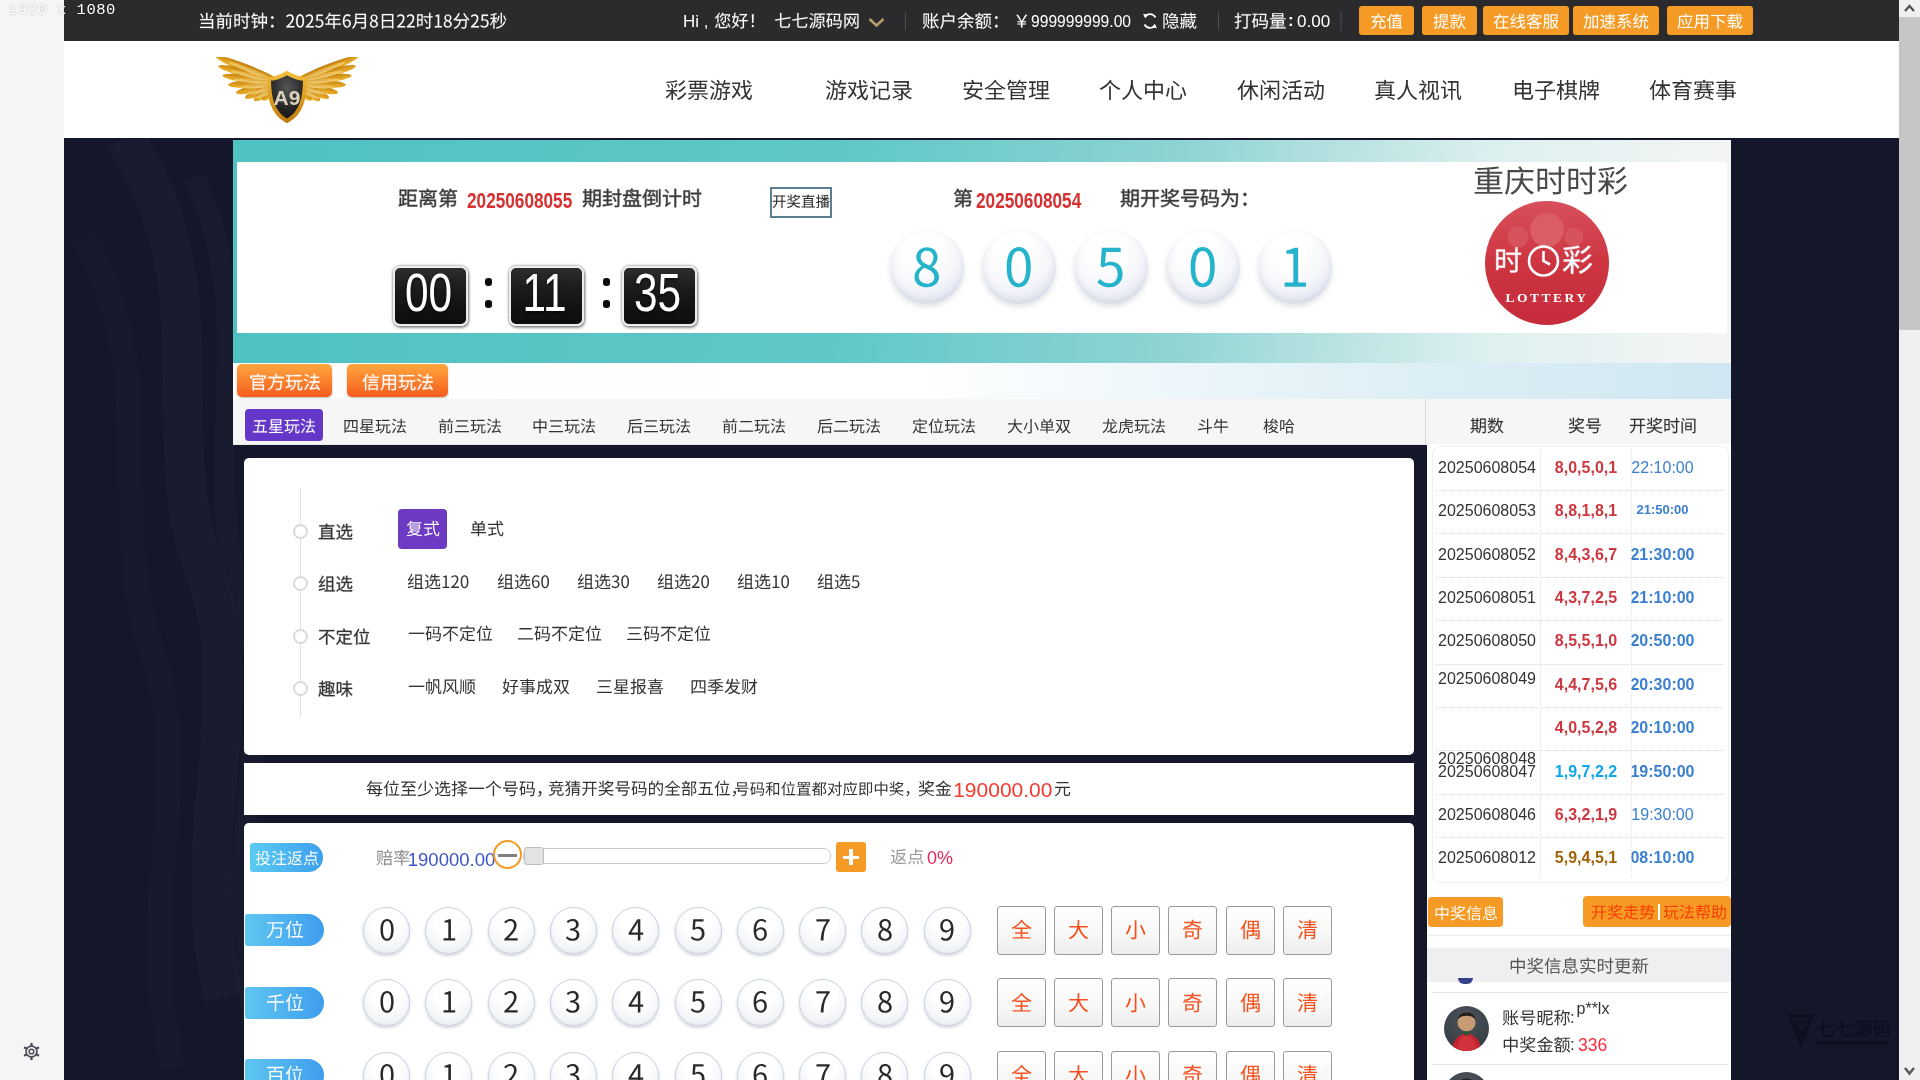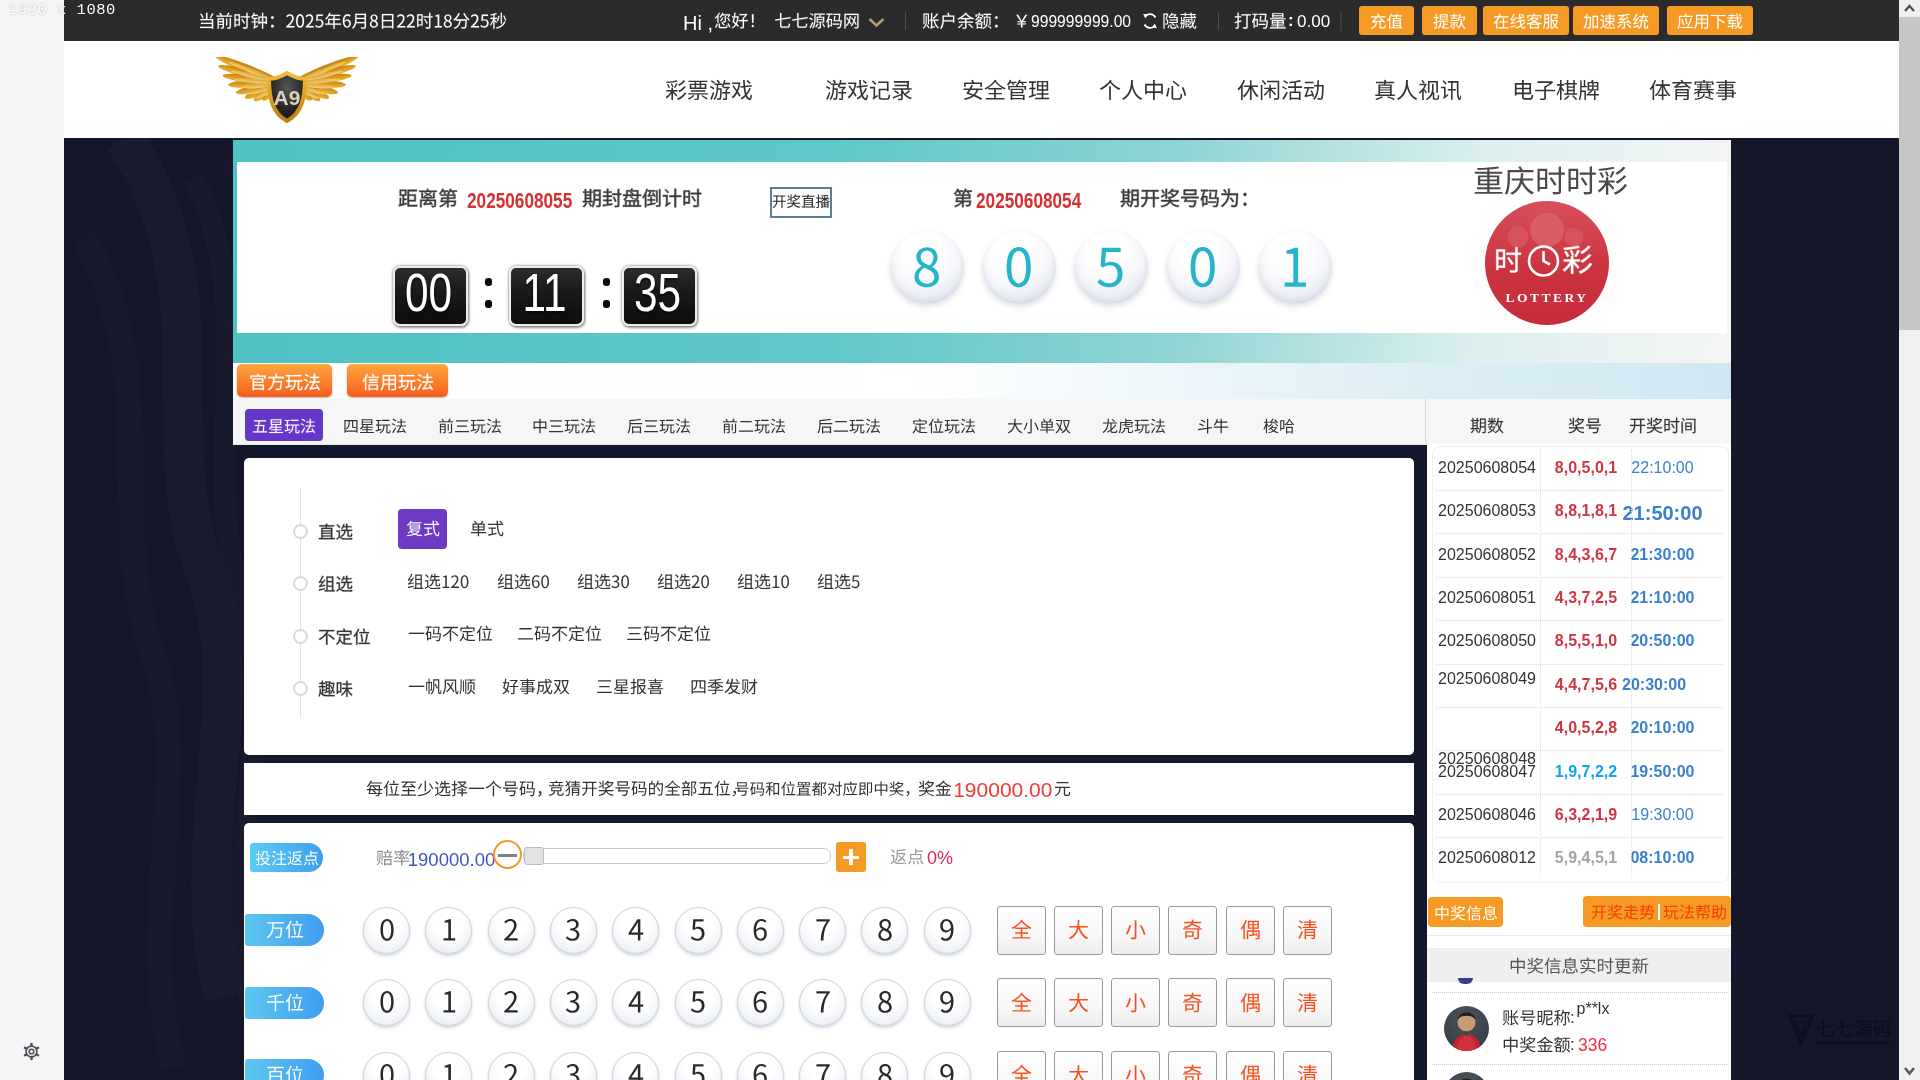--- a/index.html
+++ b/index.html
@@ -254,21 +254,21 @@
         <use href="#g8" x="11885"></use>
         <use href="#g5" x="12440"></use>
         <use href="#g16" x="13440"></use>
         <use href="#g14" x="13995"></use>
         <use href="#g17" x="14550"></use>
         <use href="#g8" x="15550"></use>
         <use href="#g10" x="16105"></use>
         <use href="#g18" x="16660"></use>
       </g>
     </svg>
-    <div class="abs lsans" style="left:683px;top:12px;color:#fff;font-size:20px">Hi ,</div>
+    <div class="abs lsans" style="left:683px;top:12px;color:#fff;font-size:17px">Hi ,</div>
     <svg class="t" style="left:714.0px;top:11.9px" width="146.2" height="18.2" viewBox="0 0 8500 1060">
       <g transform="translate(0,880) scale(1,-1)" fill="#fff" stroke="#fff" stroke-width="8">
         <use href="#g19" x="0"></use>
         <use href="#g20" x="1000"></use>
         <use href="#g21" x="2000"></use>
         <use href="#g0" x="3500"></use>
         <use href="#g0" x="4500"></use>
         <use href="#g1" x="5500"></use>
         <use href="#g2" x="6500"></use>
         <use href="#g22" x="7500"></use>
@@ -1289,52 +1289,52 @@
       </g>
     </svg>
     <div class="abs" style="left:1427px;top:444px;width:304px;height:636px;background:#fff"></div>
     <div class="abs" style="left:1432px;top:446px;width:295px;height:435px;background:#fff;border:1px solid #f0f0f0;border-radius:8px"></div>
     <div class="abs lsans" style="left:1432px;top:458.7px;width:110px;text-align:center;font-size:16px;color:#333">20250608054</div>
     <div class="abs lsans" style="left:1542px;top:458.7px;width:88px;text-align:center;font-size:16px;font-weight:bold;color:#cf3740">8,0,5,0,1</div>
     <div class="abs lsans" style="left:1622px;top:458.7px;width:81px;text-align:center;font-size:16px;font-weight:normal;color:#3a7fd0">22:10:00</div>
     <div class="abs" style="left:1436px;top:489.9px;width:287px;height:0;border-bottom:1px dotted #d9d9d9"></div>
     <div class="abs lsans" style="left:1432px;top:502.1px;width:110px;text-align:center;font-size:16px;color:#333">20250608053</div>
     <div class="abs lsans" style="left:1542px;top:502.1px;width:88px;text-align:center;font-size:16px;font-weight:bold;color:#cf3740">8,8,1,8,1</div>
-    <div class="abs lsans" style="left:1622px;top:502.1px;width:81px;text-align:center;font-size:20px;font-weight:bold;color:#3a7fd0">21:50:00</div>
+    <div class="abs lsans" style="left:1622px;top:502.1px;width:81px;text-align:center;font-size:13px;font-weight:bold;color:#3a7fd0">21:50:00</div>
     <div class="abs" style="left:1436px;top:533.3px;width:287px;height:0;border-bottom:1px dotted #d9d9d9"></div>
     <div class="abs lsans" style="left:1432px;top:545.5px;width:110px;text-align:center;font-size:16px;color:#333">20250608052</div>
     <div class="abs lsans" style="left:1542px;top:545.5px;width:88px;text-align:center;font-size:16px;font-weight:bold;color:#cf3740">8,4,3,6,7</div>
     <div class="abs lsans" style="left:1622px;top:545.5px;width:81px;text-align:center;font-size:16px;font-weight:bold;color:#3a7fd0">21:30:00</div>
     <div class="abs" style="left:1436px;top:576.7px;width:287px;height:0;border-bottom:1px dotted #d9d9d9"></div>
     <div class="abs lsans" style="left:1432px;top:588.9px;width:110px;text-align:center;font-size:16px;color:#333">20250608051</div>
     <div class="abs lsans" style="left:1542px;top:588.9px;width:88px;text-align:center;font-size:16px;font-weight:bold;color:#cf3740">4,3,7,2,5</div>
     <div class="abs lsans" style="left:1622px;top:588.9px;width:81px;text-align:center;font-size:16px;font-weight:bold;color:#3a7fd0">21:10:00</div>
     <div class="abs" style="left:1436px;top:620.1px;width:287px;height:0;border-bottom:1px dotted #d9d9d9"></div>
     <div class="abs lsans" style="left:1432px;top:632.3px;width:110px;text-align:center;font-size:16px;color:#333">20250608050</div>
     <div class="abs lsans" style="left:1542px;top:632.3px;width:88px;text-align:center;font-size:16px;font-weight:bold;color:#cf3740">8,5,5,1,0</div>
     <div class="abs lsans" style="left:1622px;top:632.3px;width:81px;text-align:center;font-size:16px;font-weight:bold;color:#3a7fd0">20:50:00</div>
     <div class="abs" style="left:1436px;top:663.5px;width:287px;height:0;border-bottom:1px dotted #d9d9d9"></div>
     <div class="abs lsans" style="left:1432px;top:670px;width:110px;text-align:center;font-size:16px;color:#333">20250608049</div>
     <div class="abs lsans" style="left:1542px;top:675.7px;width:88px;text-align:center;font-size:16px;font-weight:bold;color:#cf3740">4,4,7,5,6</div>
-    <div class="abs lsans" style="left:1622px;top:675.7px;width:81px;font-size:16px;font-weight:bold;color:#3a7fd0">20:30:00</div>
+    <div class="abs lsans" style="left:1622px;top:675.7px;width:81px;text-align:center;font-size:16px;font-weight:bold;color:#3a7fd0">20:30:00</div>
     <div class="abs" style="left:1436px;top:706.9px;width:287px;height:0;border-bottom:1px dotted #d9d9d9"></div>
     <div class="abs lsans" style="left:1432px;top:750px;width:110px;text-align:center;font-size:16px;color:#333">20250608048</div>
     <div class="abs lsans" style="left:1542px;top:719.1px;width:88px;text-align:center;font-size:16px;font-weight:bold;color:#cf3740">4,0,5,2,8</div>
     <div class="abs lsans" style="left:1622px;top:719.1px;width:81px;text-align:center;font-size:16px;font-weight:bold;color:#3a7fd0">20:10:00</div>
     <div class="abs" style="left:1436px;top:750.3px;width:287px;height:0;border-bottom:1px dotted #d9d9d9"></div>
     <div class="abs lsans" style="left:1432px;top:762.5px;width:110px;text-align:center;font-size:16px;color:#333">20250608047</div>
     <div class="abs lsans" style="left:1542px;top:762.5px;width:88px;text-align:center;font-size:16px;font-weight:bold;color:#0ea5e9">1,9,7,2,2</div>
     <div class="abs lsans" style="left:1622px;top:762.5px;width:81px;text-align:center;font-size:16px;font-weight:bold;color:#3a7fd0">19:50:00</div>
     <div class="abs" style="left:1436px;top:793.7px;width:287px;height:0;border-bottom:1px dotted #d9d9d9"></div>
     <div class="abs lsans" style="left:1432px;top:805.9px;width:110px;text-align:center;font-size:16px;color:#333">20250608046</div>
     <div class="abs lsans" style="left:1542px;top:805.9px;width:88px;text-align:center;font-size:16px;font-weight:bold;color:#cf3740">6,3,2,1,9</div>
     <div class="abs lsans" style="left:1622px;top:805.9px;width:81px;text-align:center;font-size:16px;font-weight:normal;color:#3a7fd0">19:30:00</div>
     <div class="abs" style="left:1436px;top:837.1px;width:287px;height:0;border-bottom:1px dotted #d9d9d9"></div>
     <div class="abs lsans" style="left:1432px;top:849.3px;width:110px;text-align:center;font-size:16px;color:#333">20250608012</div>
-    <div class="abs lsans" style="left:1542px;top:849.3px;width:88px;text-align:center;font-size:16px;font-weight:bold;color:#a3a3a3">5,9,4,5,1</div>
+    <div class="abs lsans" style="left:1542px;top:849.3px;width:88px;text-align:center;font-size:16px;font-weight:bold;color:#a16207">5,9,4,5,1</div>
     <div class="abs lsans" style="left:1622px;top:849.3px;width:81px;text-align:center;font-size:16px;font-weight:bold;color:#3a7fd0">08:10:00</div>
     <div class="abs" style="left:1540px;top:450px;width:0;height:428px;border-left:1px dotted #e2e2e2"></div>
     <div class="abs" style="left:1631px;top:450px;width:0;height:428px;border-left:1px dotted #e2e2e2"></div>
     <div class="abs" style="left:1428px;top:897px;width:75px;height:30px;background:#f59b25;border-radius:4px"></div>
     <svg class="t" style="left:1433.5px;top:904.9px" width="64.0" height="17.0" viewBox="0 0 4000 1060">
       <g transform="translate(0,880) scale(1,-1)" fill="#fff">
         <use href="#g60" x="0"></use>
         <use href="#g86" x="1000"></use>
         <use href="#g97" x="2000"></use>
         <use href="#g167" x="3000"></use>

